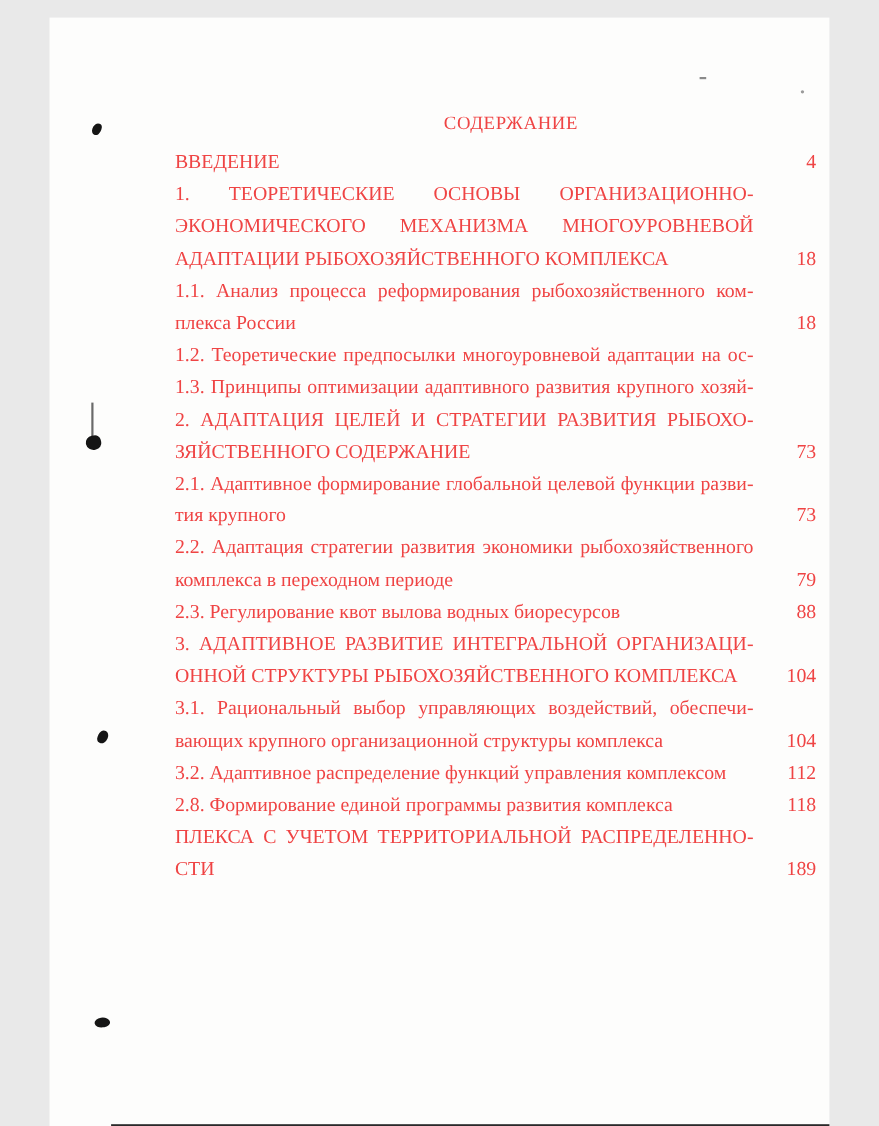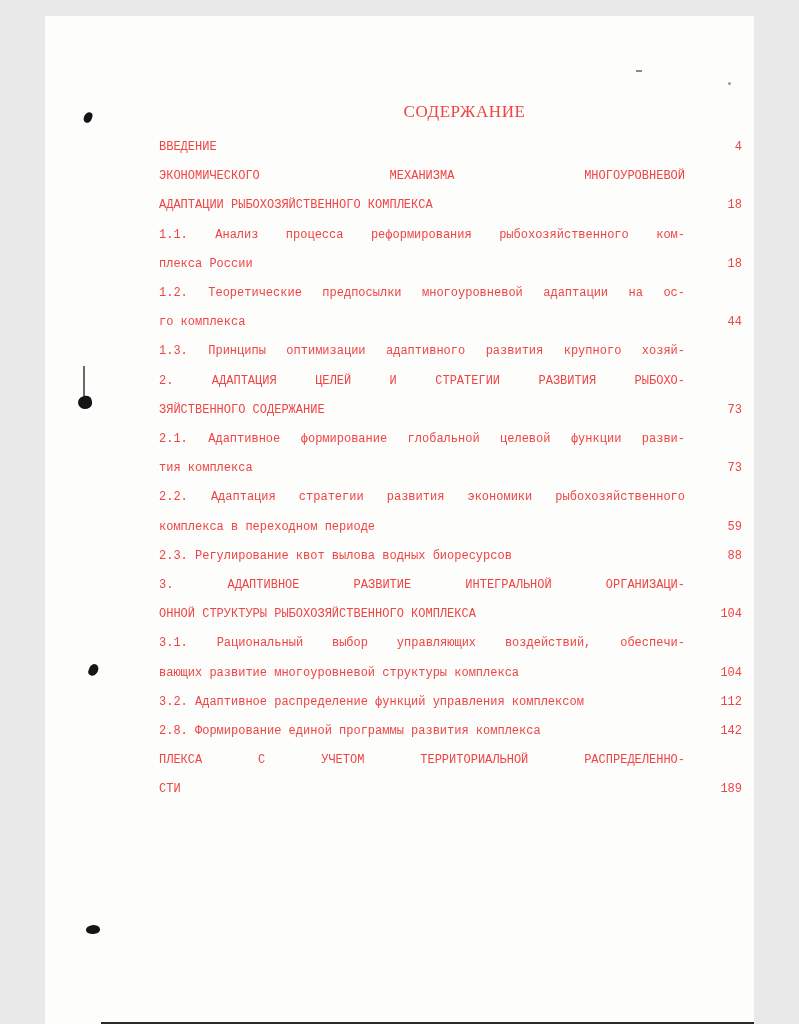--- a/index.html
+++ b/index.html
@@ -30,25 +30,24 @@
     letter-spacing: 0.6px;
     text-align: center;
     margin: 0 0 11px 0;
     transform: translateX(14px);
   }
   .toc-entry {
     margin: 0;
   }
   .toc-line {
     position: relative;
-    font-size: 12px;
+    font-size: 18px;
     line-height: 29.2px;
     padding-right: 57px;
     white-space: normal;
-    font-family: Liberation Mono, monospace;
   }
   .toc-line .line-text {
     display: block;
   }
   .toc-line.justified .line-text {
     text-align: justify;
     text-align-last: justify;
   }
   .toc-line.last .line-text {
     text-align: left;
@@ -85,75 +84,74 @@
     <h1 class="toc-title">СОДЕРЖАНИЕ</h1>
     <div id="toc-entries">
         <div class="toc-entry">
           <div class="toc-line last">
             <span class="line-text">ВВЕДЕНИЕ</span>
             <span class="page-num">4</span>
           </div>
         </div>
         <div class="toc-entry">
           <div class="toc-line justified">
+            <span class="line-text">1. ТЕОРЕТИЧЕСКИЕ ОСНОВЫ ОРГАНИЗАЦИОННО-</span>
+          </div>
+          <div class="toc-line justified">
             <span class="line-text">ЭКОНОМИЧЕСКОГО МЕХАНИЗМА МНОГОУРОВНЕВОЙ</span>
           </div>
           <div class="toc-line last">
             <span class="line-text">АДАПТАЦИИ РЫБОХОЗЯЙСТВЕННОГО КОМПЛЕКСА</span>
             <span class="page-num">18</span>
           </div>
         </div>
         <div class="toc-entry">
           <div class="toc-line justified">
             <span class="line-text">1.1. Анализ процесса реформирования рыбохозяйственного ком-</span>
           </div>
           <div class="toc-line last">
             <span class="line-text">плекса России</span>
             <span class="page-num">18</span>
           </div>
         </div>
         <div class="toc-entry">
           <div class="toc-line justified">
             <span class="line-text">1.2. Теоретические предпосылки многоуровневой адаптации на ос-</span>
           </div>
-          <div class="toc-line last">
-            <span class="line-text">го комплекса</span>
-            <span class="page-num">44</span>
-          </div>
         </div>
         <div class="toc-entry">
           <div class="toc-line justified">
             <span class="line-text">1.3. Принципы оптимизации адаптивного развития крупного хозяй-</span>
           </div>
         </div>
         <div class="toc-entry">
           <div class="toc-line justified">
             <span class="line-text">2. АДАПТАЦИЯ ЦЕЛЕЙ И СТРАТЕГИИ РАЗВИТИЯ РЫБОХО-</span>
           </div>
           <div class="toc-line last">
             <span class="line-text">ЗЯЙСТВЕННОГО СОДЕРЖАНИЕ</span>
             <span class="page-num">73</span>
           </div>
         </div>
         <div class="toc-entry">
           <div class="toc-line justified">
             <span class="line-text">2.1. Адаптивное формирование глобальной целевой функции разви-</span>
           </div>
           <div class="toc-line last">
-            <span class="line-text">тия комплекса</span>
+            <span class="line-text">тия крупного</span>
             <span class="page-num">73</span>
           </div>
         </div>
         <div class="toc-entry">
           <div class="toc-line justified">
             <span class="line-text">2.2. Адаптация стратегии развития экономики рыбохозяйственного</span>
           </div>
           <div class="toc-line last">
             <span class="line-text">комплекса в переходном периоде</span>
-            <span class="page-num">59</span>
+            <span class="page-num">79</span>
           </div>
         </div>
         <div class="toc-entry">
           <div class="toc-line last">
             <span class="line-text">2.3. Регулирование квот вылова водных биоресурсов</span>
             <span class="page-num">88</span>
           </div>
         </div>
         <div class="toc-entry">
           <div class="toc-line justified">
@@ -162,34 +160,34 @@
           <div class="toc-line last">
             <span class="line-text">ОННОЙ СТРУКТУРЫ РЫБОХОЗЯЙСТВЕННОГО КОМПЛЕКСА</span>
             <span class="page-num">104</span>
           </div>
         </div>
         <div class="toc-entry">
           <div class="toc-line justified">
             <span class="line-text">3.1. Рациональный выбор управляющих воздействий, обеспечи-</span>
           </div>
           <div class="toc-line last">
-            <span class="line-text">вающих развитие многоуровневой структуры комплекса</span>
+            <span class="line-text">вающих крупного организационной структуры комплекса</span>
             <span class="page-num">104</span>
           </div>
         </div>
         <div class="toc-entry">
           <div class="toc-line last">
             <span class="line-text">3.2. Адаптивное распределение функций управления комплексом</span>
             <span class="page-num">112</span>
           </div>
         </div>
         <div class="toc-entry">
           <div class="toc-line last">
             <span class="line-text">2.8. Формирование единой программы развития комплекса</span>
-            <span class="page-num">142</span>
+            <span class="page-num">118</span>
           </div>
         </div>
         <div class="toc-entry">
           <div class="toc-line justified">
             <span class="line-text">ПЛЕКСА С УЧЕТОМ ТЕРРИТОРИАЛЬНОЙ РАСПРЕДЕЛЕННО-</span>
           </div>
           <div class="toc-line last">
             <span class="line-text">СТИ</span>
             <span class="page-num">189</span>
           </div>

